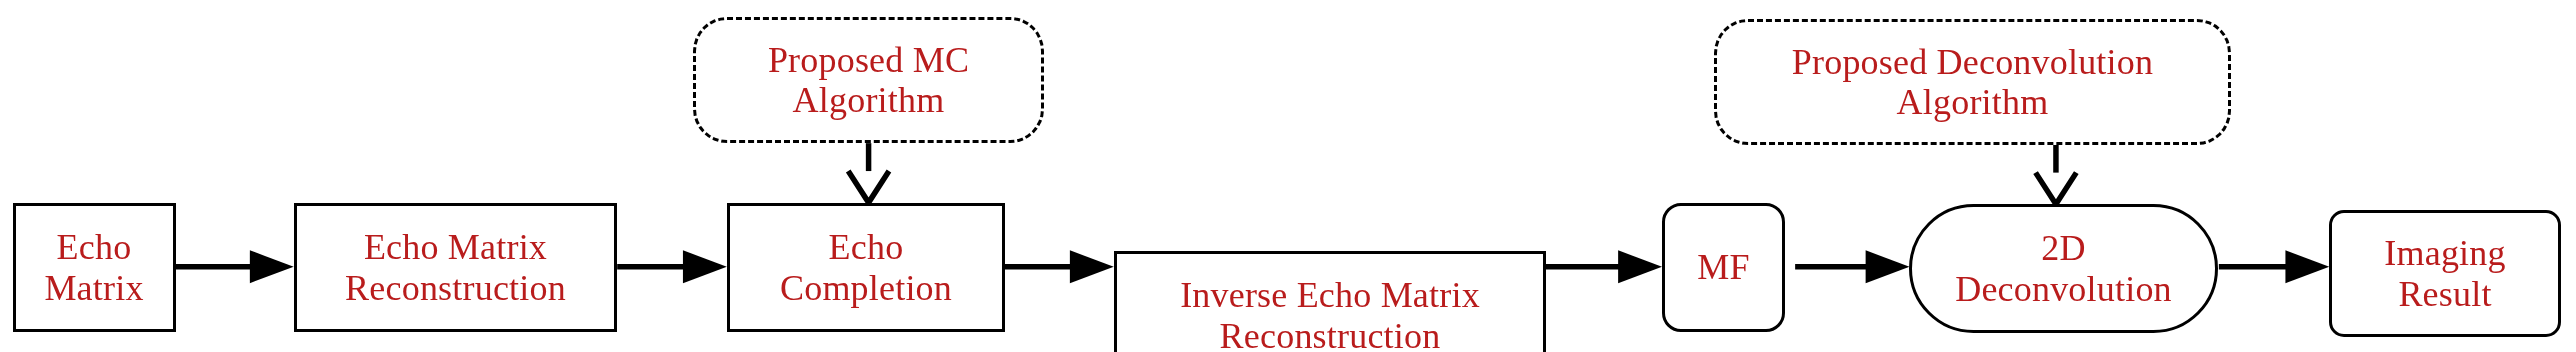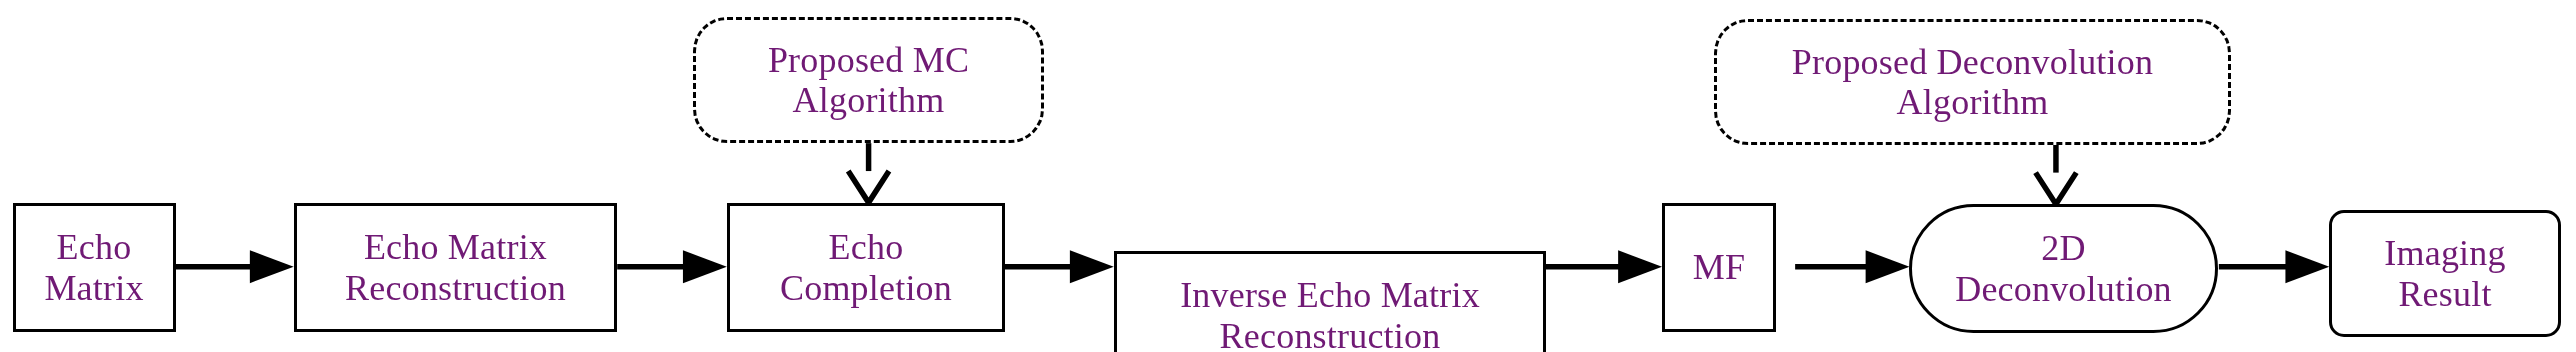--- a/index.html
+++ b/index.html
@@ -15,21 +15,21 @@
     font-family: "Liberation Serif", "DejaVu Serif", serif;
     overflow: hidden;
   }
   .node {
     position: absolute;
     box-sizing: border-box;
     display: flex;
     align-items: center;
     justify-content: center;
     text-align: center;
-    color: #701a75;
+    color: #b91c1c;
     background: #ffffff;
     line-height: 1.12;
     font-size: 36px;
     letter-spacing: 0.2px;
     white-space: pre-line;
     z-index: 3;
   }
   .node.rect {
     border: 3.9px solid #000000;
   }
@@ -90,21 +90,21 @@
     </svg>
   <div id="node-layer">
       <div class="node rect" style="left: 12.5px; top: 203px; width: 163px; height: 129px; font-size: 36px;">Echo
 Matrix</div>
       <div class="node rect" style="left: 294px; top: 203px; width: 323px; height: 129px; font-size: 36px;">Echo Matrix
 Reconstruction</div>
       <div class="node rect" style="left: 727px; top: 203px; width: 278px; height: 129px; font-size: 36px;">Echo
 Completion</div>
       <div class="node rect" style="left: 1114px; top: 203px; width: 432px; height: 129px; font-size: 36px; margin-top: 48px;">Inverse Echo Matrix
 Reconstruction</div>
-      <div class="node rect" style="left: 1662px; top: 203px; width: 114px; height: 129px; font-size: 36px;">MF</div>
+      <div class="node rect" style="left: 1662px; top: 203px; width: 123px; height: 129px; font-size: 36px; border-radius: 19px;">MF</div>
       <div class="node stadium" style="left: 1909px; top: 204px; width: 309px; height: 129px; font-size: 36px;">2D
 Deconvolution</div>
       <div class="node rect" style="left: 2329px; top: 210px; width: 232px; height: 127px; font-size: 36px; border-radius: 15px;">Imaging
 Result</div>
       <div class="node dashed" style="left: 693px; top: 17px; width: 351px; height: 126px; font-size: 36px; border-color: rgb(0, 0, 0);">Proposed MC
 Algorithm</div>
       <div class="node dashed" style="left: 1714px; top: 19px; width: 517px; height: 126px; font-size: 36px; border-color: rgb(0, 0, 0);">Proposed Deconvolution
 Algorithm</div>
     </div>
 </div>

